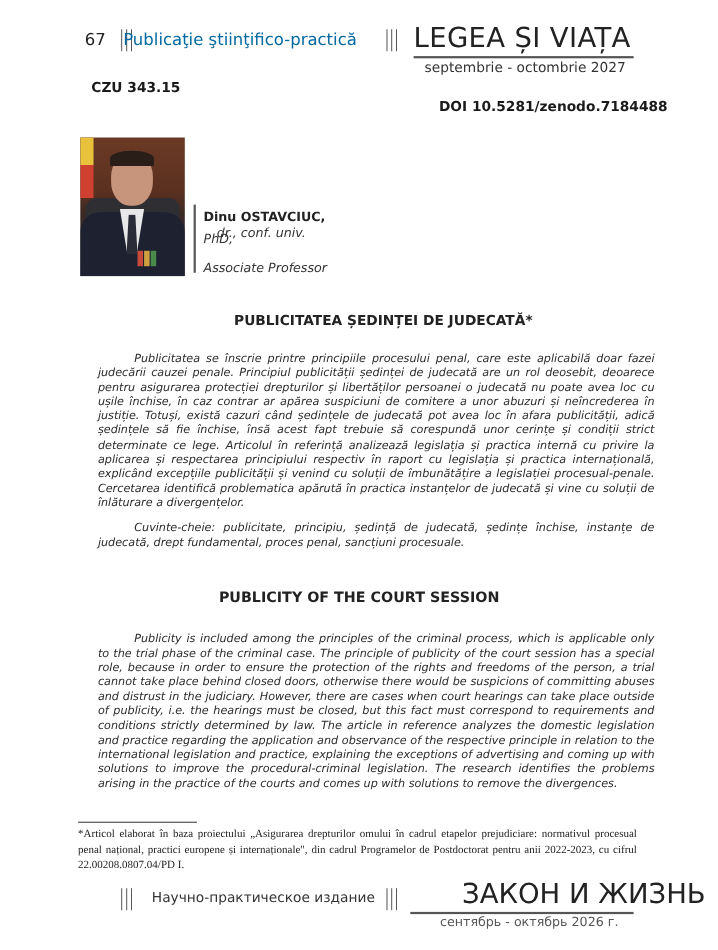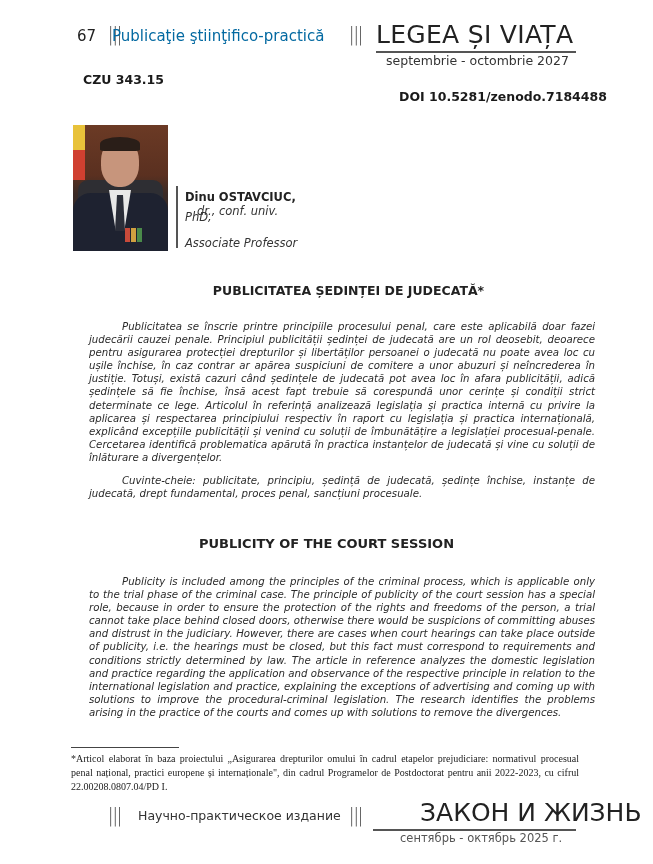--- a/index.html
+++ b/index.html
@@ -112,13 +112,13 @@
 </div>
 
 <div class="abs fn-rule"></div>
 <div class="abs footnote">*Articol elaborat în baza proiectului „Asigurarea drepturilor omului în cadrul etapelor prejudiciare: normativul procesual penal național, practici europene și internaționale", din cadrul Programelor de Postdoctorat pentru anii 2022-2023, cu cifrul 22.00208.0807.04/PD I.</div>
 
 <div class="abs bars ftr-bars1">|||</div>
 <div class="abs ftr-pub">Научно-практическое издание</div>
 <div class="abs bars ftr-bars2">|||</div>
 <div class="abs ftr-title">ЗАКОН И ЖИЗНЬ</div>
 <div class="abs ftr-rule"></div>
-<div class="abs ftr-date">сентябрь - октябрь 2025 г.</div>
+<div class="abs ftr-date">сентябрь - октябрь 2026 г.</div>
 
 </body></html>

